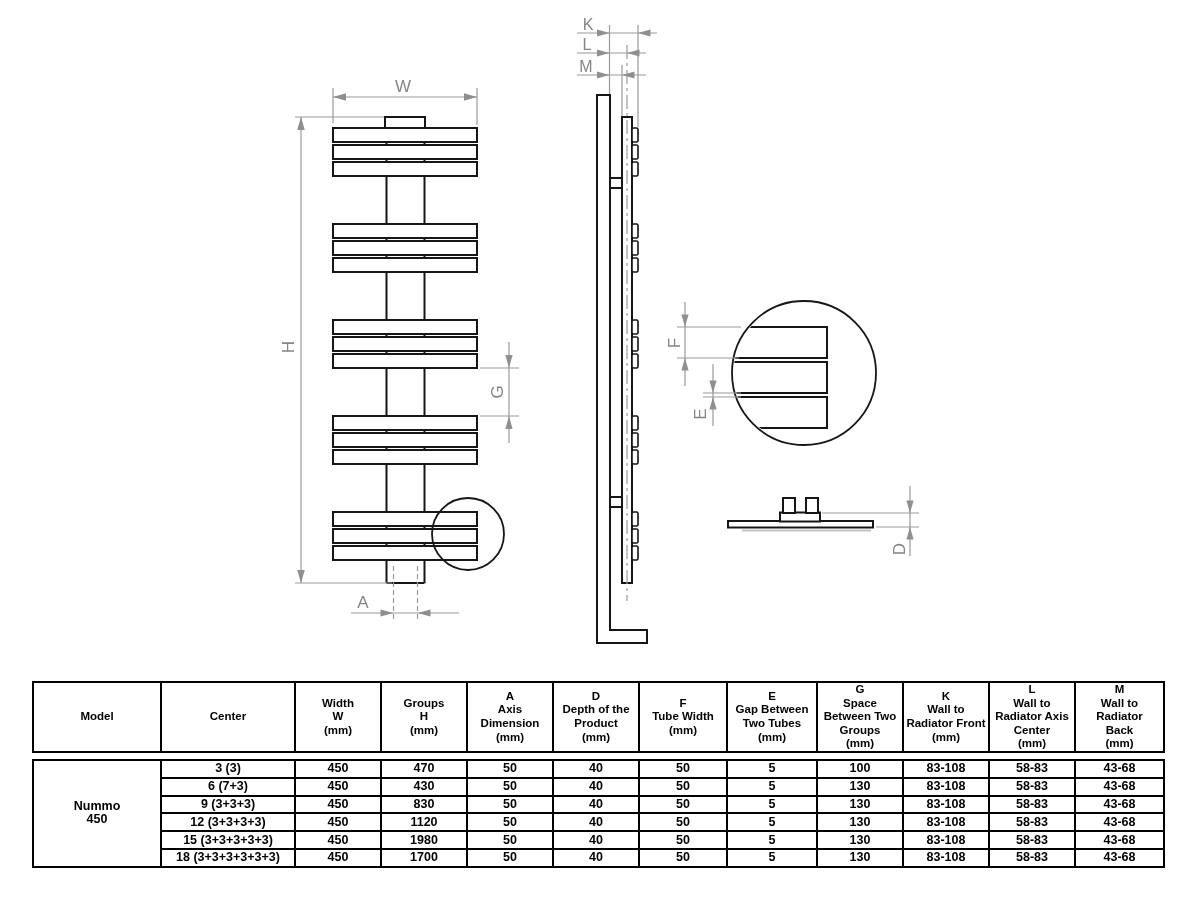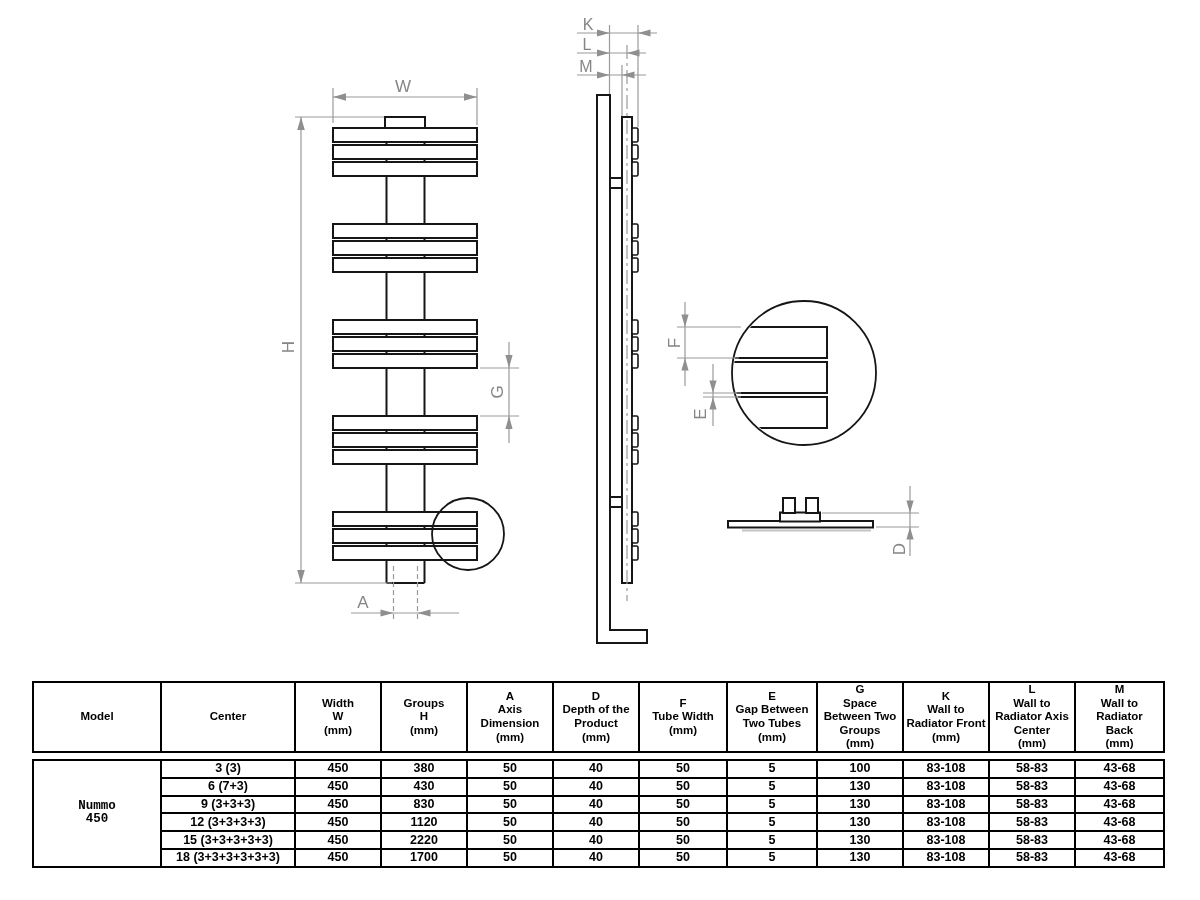--- a/index.html
+++ b/index.html
@@ -10,21 +10,21 @@
   .klm-label{font-family:"Liberation Sans",sans-serif;font-size:16px;fill:#868686;}
 
   .table-wrap{position:absolute;left:32px;top:681px;width:1131px;}
   .table-wrap table{border-collapse:collapse;table-layout:fixed;width:1131px;}
   .table-wrap th,.table-wrap td{
     border:2px solid #000;text-align:center;vertical-align:middle;
     white-space:pre-line;padding:0;color:#000;overflow:hidden;}
   .thead-table th{height:68px;font-size:11.5px;font-weight:bold;line-height:1.18;}
   .tbody-table{margin-top:6px;}
   .tbody-table td{height:15.8px;font-size:12.5px;font-weight:bold;line-height:1.05;}
-  .model-cell{font-size:12.5px;font-weight:bold;line-height:1.35;font-family:Liberation Mono, monospace;}
+  .model-cell{font-size:12.5px;font-weight:bold;line-height:1.35;}
 </style>
 </head>
 <body>
 
 <div class="sheet">
 
   <svg class="drawing-svg" width="1200" height="668" viewBox="0 0 1200 668">
     <defs>
       <g id="tube-group">
         <rect x="333" y="0" width="144" height="14"></rect>
@@ -246,21 +246,21 @@
           <col style="width:86px">
           <col style="width:86px">
           <col style="width:89px">
       </colgroup>
       <tbody>
         <tr>
           <td class="model-cell" rowspan="6">Nummo
 450</td>
           <td>3 (3)</td>
           <td>450</td>
-          <td>380</td>
+          <td>470</td>
           <td>50</td>
           <td>40</td>
           <td>50</td>
           <td>5</td>
           <td>100</td>
           <td>83-108</td>
           <td>58-83</td>
           <td>43-68</td>
         </tr>
         <tr>
@@ -298,21 +298,21 @@
           <td>50</td>
           <td>5</td>
           <td>130</td>
           <td>83-108</td>
           <td>58-83</td>
           <td>43-68</td>
         </tr>
         <tr>
           <td>15 (3+3+3+3+3)</td>
           <td>450</td>
-          <td>2220</td>
+          <td>1980</td>
           <td>50</td>
           <td>40</td>
           <td>50</td>
           <td>5</td>
           <td>130</td>
           <td>83-108</td>
           <td>58-83</td>
           <td>43-68</td>
         </tr>
         <tr>

